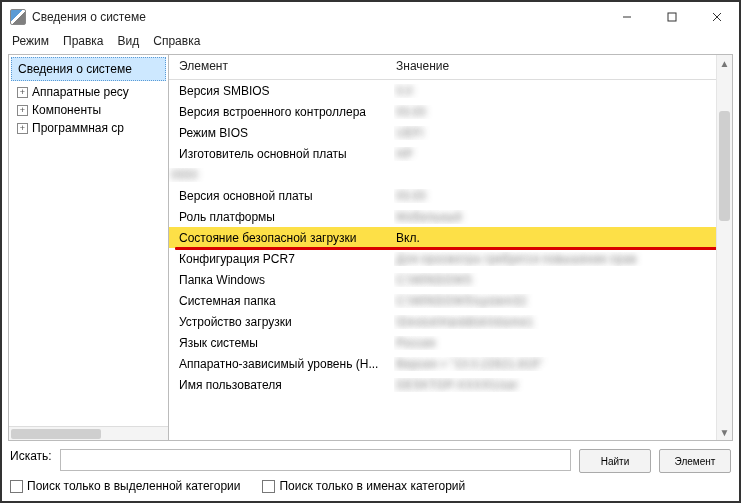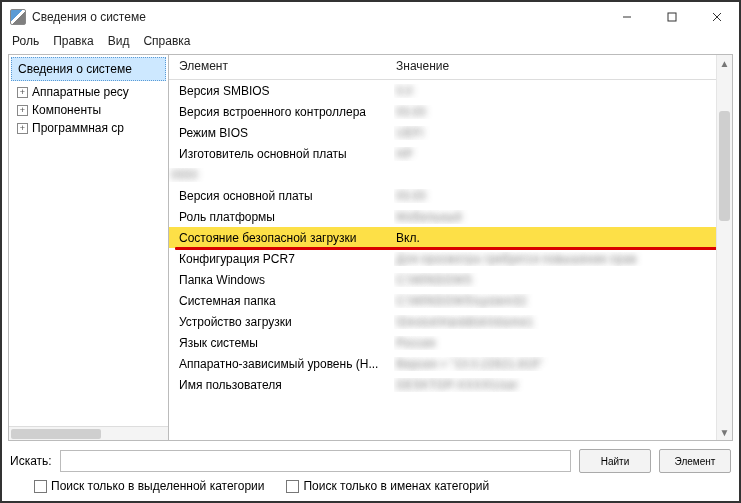--- a/index.html
+++ b/index.html
@@ -135,21 +135,20 @@
     width: 16px;
     background: #f4f4f4;
     border-left: 1px solid #e5e5e5;
     display: flex; flex-direction: column; align-items: center;
   }
   .vscroll .arrow { height: 16px; width: 100%; display:flex; align-items:center; justify-content:center; color:#777; font-size:10px;}
   .vscroll .track { flex:1; width:100%; position:relative; }
   .vscroll .thumb { position:absolute; left:2px; right:2px; top:40px; height:110px; background:#cfcfcf; border-radius:3px;}
   .searchbar {
     display: flex;
-    align-items: center;
     gap: 8px;
     padding: 6px 8px 4px 8px;
   }
   .searchbar label { font-size: 12px; }
   .searchbar input[type=text] {
     flex: 1;
     height: 22px;
     border: 1px solid #bbb;
     padding: 0 6px;
     font-size: 12px;
@@ -160,21 +159,20 @@
     border: 1px solid #aaa;
     background: #f3f3f3;
     font-size: 10px;
     border-radius: 2px;
     padding: 0 12px;
   }
   .checks {
     display: flex;
     gap: 22px;
     padding: 2px 4px 8px 8px;
-    margin-left: 24px;
   }
   .chk { display: flex; gap: 4px; align-items:center; font-size:12px; }
   .chk .box { width:13px; height:13px; border:1px solid #777; background:#fff;}
 </style>
 </head>
 <body>
 
 <div class="titlebar">
   <div class="appicon"></div>
   <div class="title">Сведения о системе</div>
@@ -191,21 +189,21 @@
   </div>
   <div class="winbtn">
     <svg viewBox="0 0 10 10">
         <line x1="1" y1="1" x2="9" y2="9" stroke="#333" stroke-width="1"></line>
         <line x1="9" y1="1" x2="1" y2="9" stroke="#333" stroke-width="1"></line>
       </svg>
   </div>
 </div>
 
 <div class="menubar">
-  <span>Роль</span>
+  <span>Режим</span>
   <span>Правка</span>
   <span>Вид</span>
   <span>Справка</span>
 </div>
 
 <div class="content">
   <div class="tree">
     <div class="tree-top">Сведения о системе</div>
     <ul id="tree-list">
         <li>

